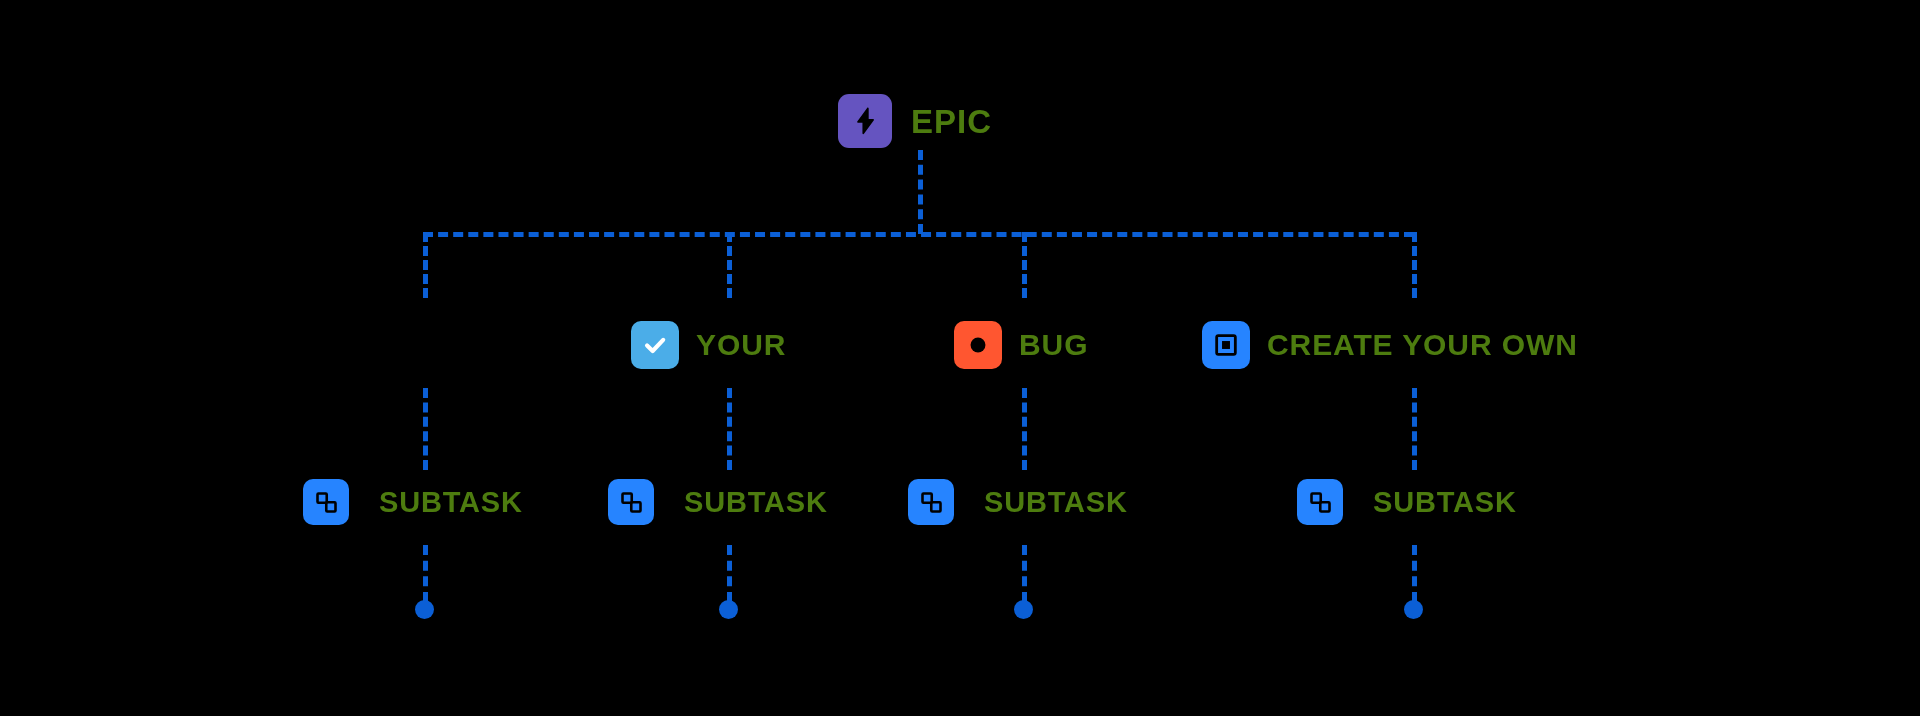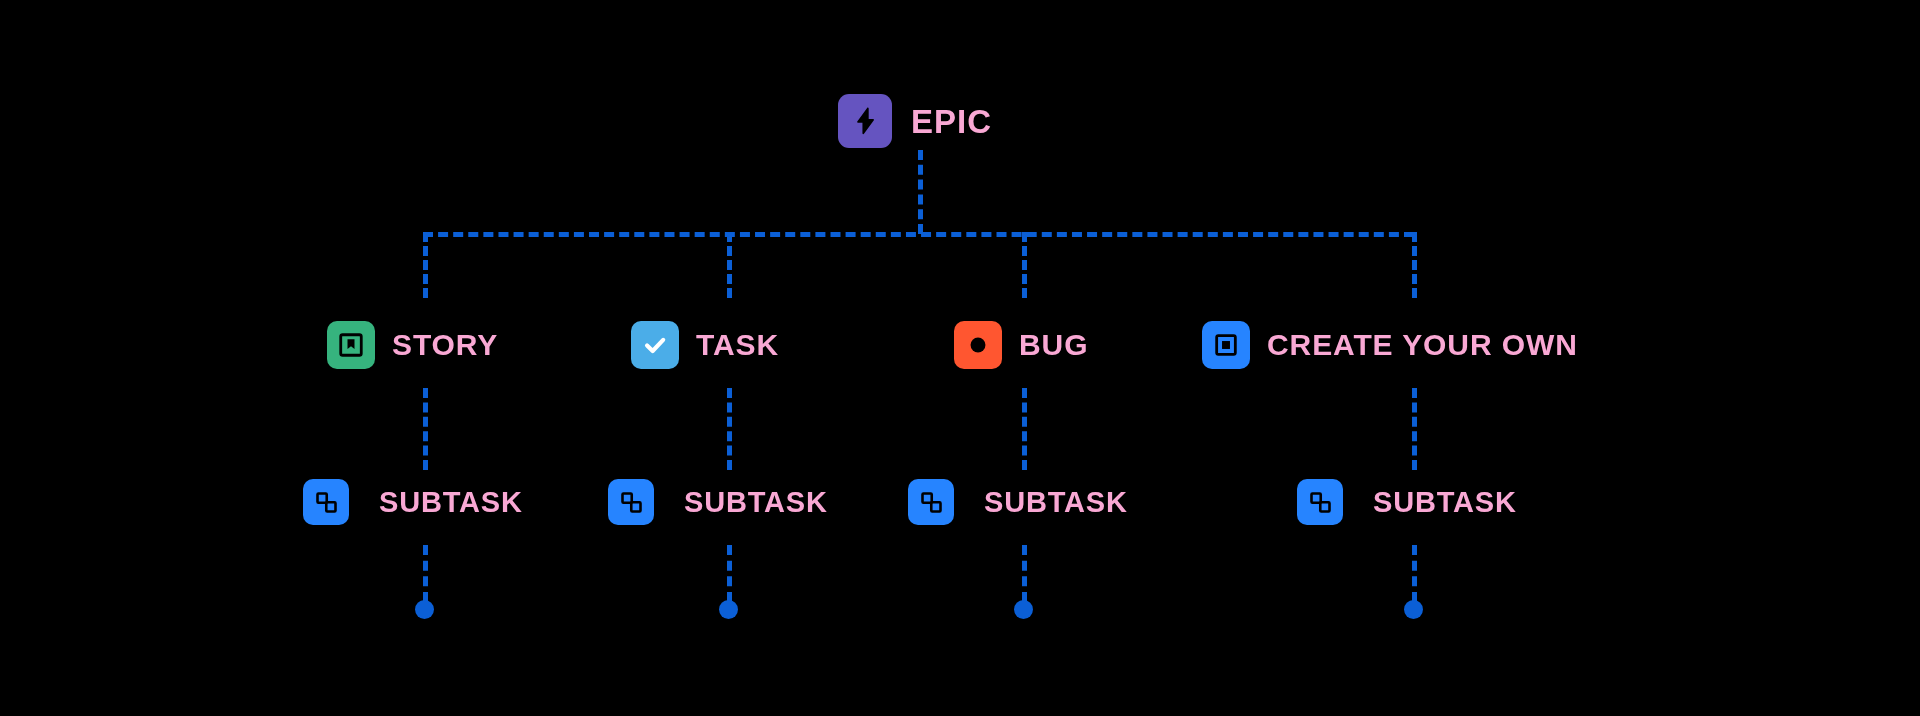--- a/index.html
+++ b/index.html
@@ -46,21 +46,21 @@
     align-items: center;
     white-space: nowrap;
   }
   .node .badge {
     flex: 0 0 auto;
     display: flex;
     align-items: center;
     justify-content: center;
   }
   .node .label {
-    color: #f9a8d4;
+    color: #4d7c0f;
     font-weight: bold;
     letter-spacing: 0.6px;
     line-height: 1;
   }
 
   
   .epic .badge {
     width: 54px; height: 54px;
     border-radius: 11px;
     background: #6554C0;
@@ -131,37 +131,28 @@
 
   <div class="node epic" style="left:838px; top:94px;">
     <span class="badge">
       <svg width="32" height="32" viewBox="0 0 24 24" aria-hidden="true">
         <path d="M13.6 2.2 6.2 12.4a.6.6 0 0 0 .48.95h3.4v7.9c0 .63.8.88 1.16.37l7.4-10.2a.6.6 0 0 0-.48-.95h-3.4V2.57c0-.63-.8-.88-1.16-.37z" fill="#000000"></path>
       </svg>
     </span>
     <span class="label">EPIC</span>
   </div>
 
-  <div class="node lvl2" style="left:327px; top:321px;">
-    <span class="badge badge-story">
-      <svg width="28" height="28" viewBox="0 0 24 24" aria-hidden="true">
-        <rect x="3.2" y="3.2" width="17.6" height="17.6" rx="1.6" fill="none" stroke="#000000" stroke-width="2.4"></rect>
-        <path d="M9 7h6v8.4l-3-2.3-3 2.3z" fill="#000000"></path>
-      </svg>
-    </span>
-    <span class="label">STORY</span>
-  </div>
 
   <div class="node lvl2" style="left:631px; top:321px;">
     <span class="badge badge-task">
       <svg width="28" height="28" viewBox="0 0 24 24" aria-hidden="true">
         <path d="M5.2 12.4 10 17.1 19 7.6" fill="none" stroke="#FFFFFF" stroke-width="3.6" stroke-linecap="round" stroke-linejoin="round"></path>
       </svg>
     </span>
-    <span class="label">TASK</span>
+    <span class="label">YOUR</span>
   </div>
 
   <div class="node lvl2" style="left:926px; top:321px;margin-left:28px;">
     <span class="badge badge-bug">
       <svg width="28" height="28" viewBox="0 0 24 24" aria-hidden="true">
         <circle cx="12" cy="12" r="6.4" fill="#000000"></circle>
       </svg>
     </span>
     <span class="label">BUG</span>
   </div>

